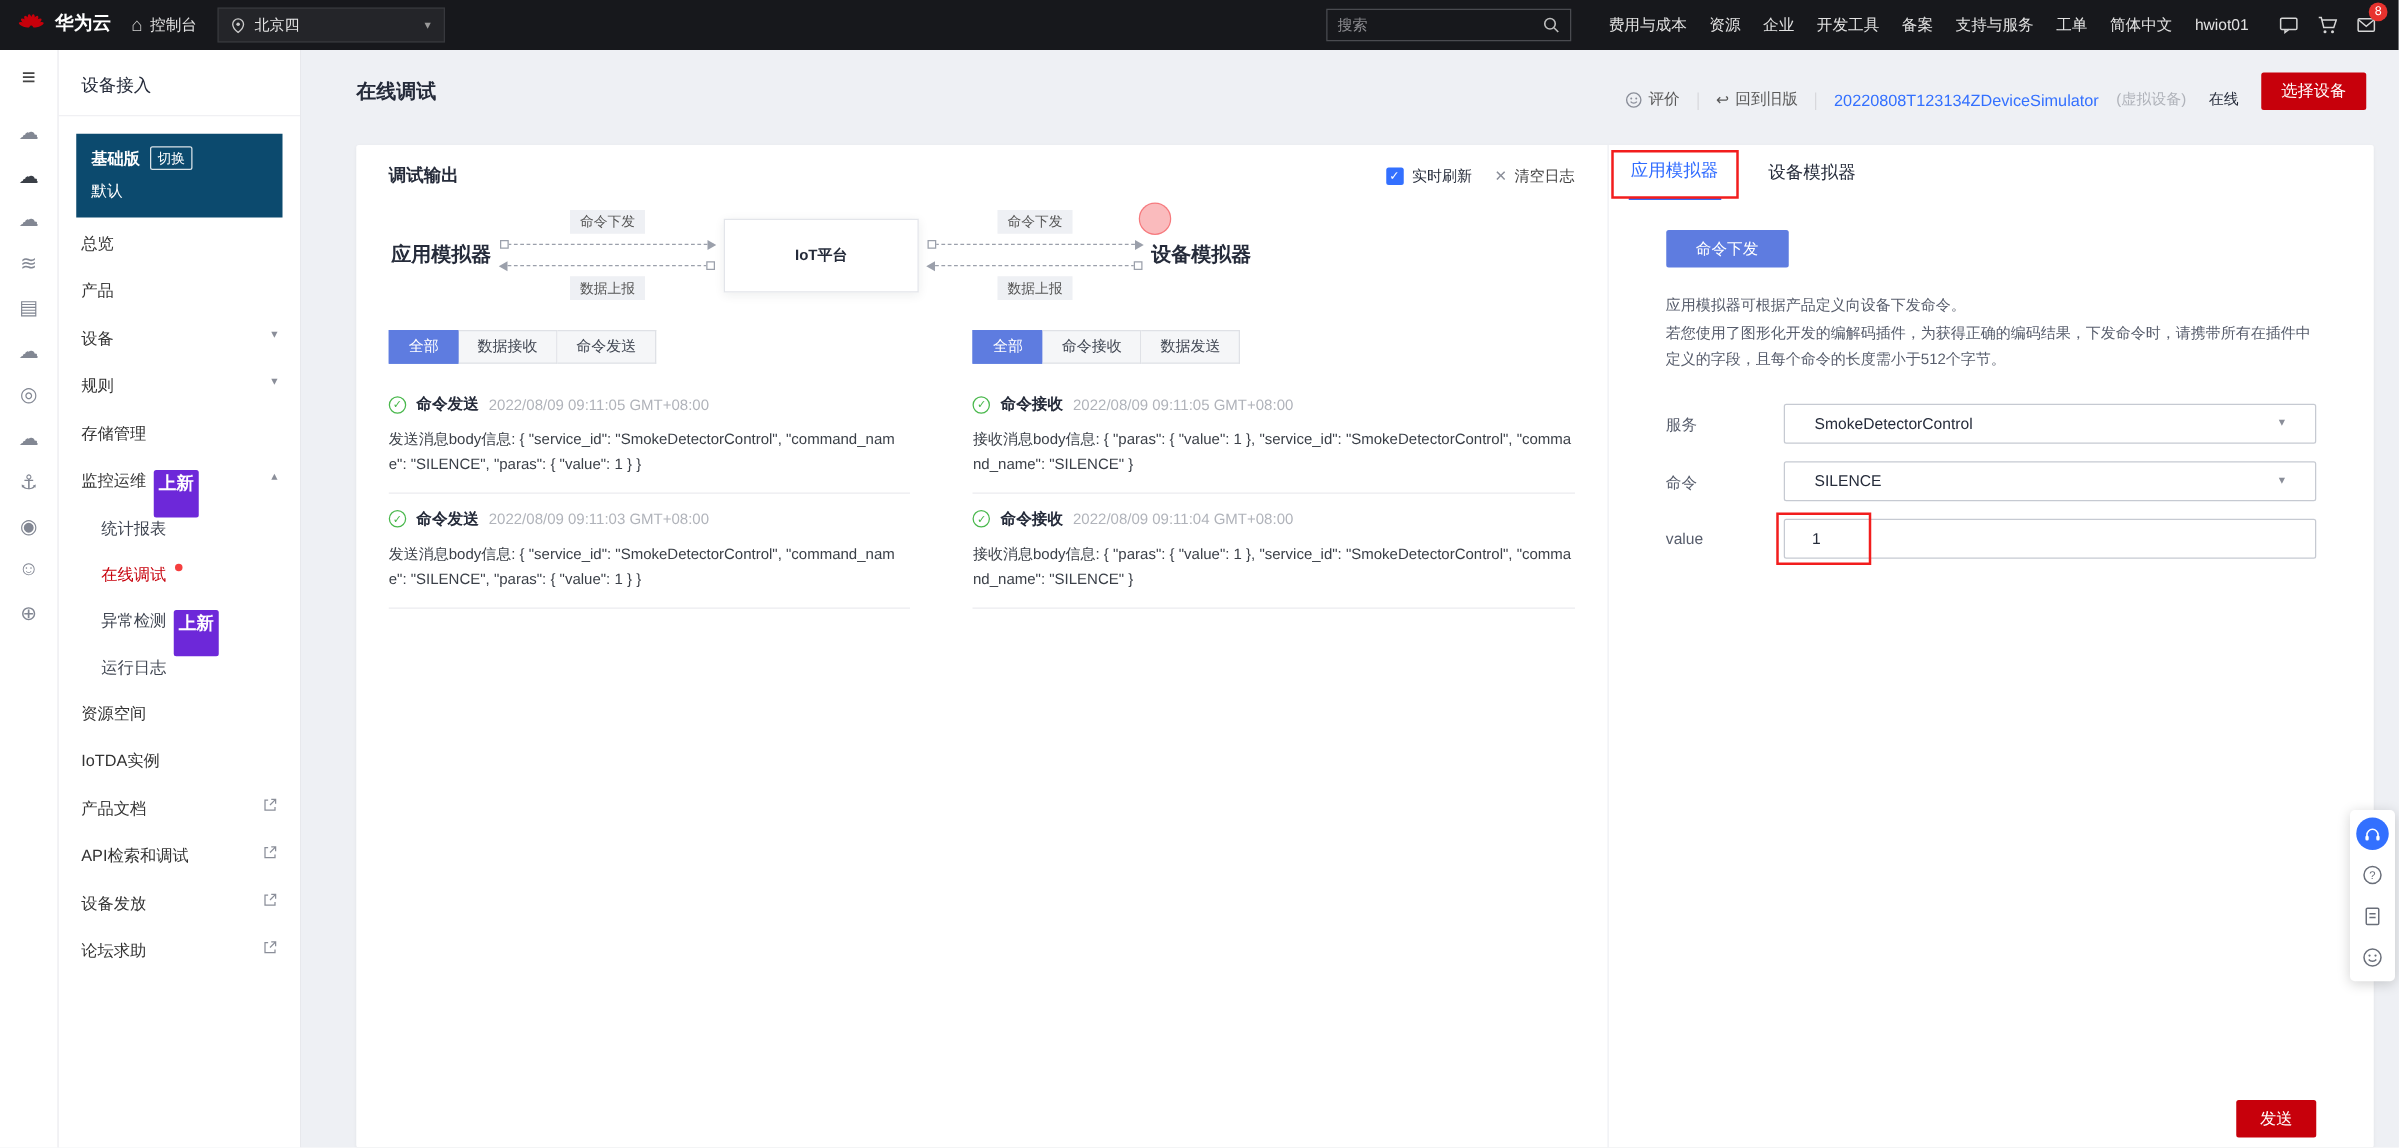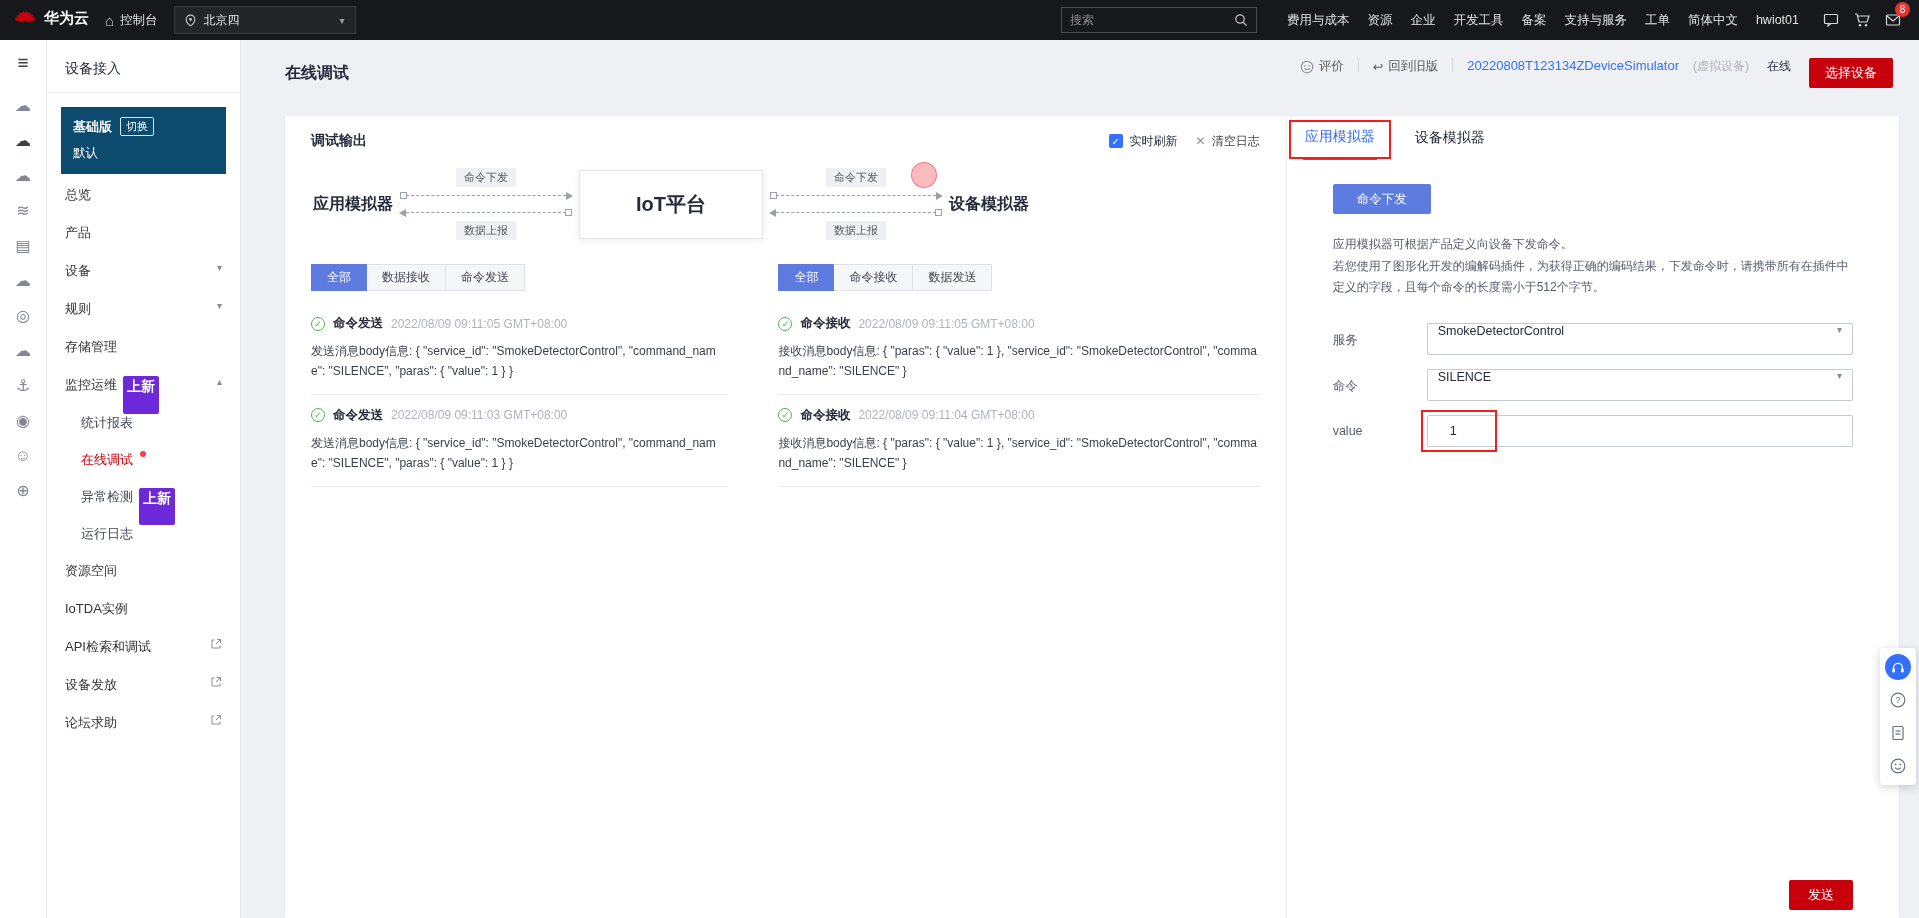--- a/index.html
+++ b/index.html
@@ -44,21 +44,21 @@
   .sub-item { padding-left:34px; height:37px; color:#404652; }
   .sub-item.active { color:#c7000b; }
   .new-badge { margin-left:6px; background:#6d28d9; color:#fff; font-size:14px; padding:1px 4px; border-radius:2px; line-height:1.3;font-weight:bold; }
   .red-dot { width:6px; height:6px; border-radius:50%; background:#f53f3f; margin-left:7px; flex-shrink:0; }
   .link-icon { margin-left:auto; display:flex; }
 
   
   .main { flex:1; display:flex; flex-direction:column; min-width:0; background:#eef0f4; }
   .page-header { height:66px; display:flex; align-items:center; padding:0 26px 0 44px; flex-shrink:0; }
   .page-title { font-size:16px; font-weight:bold; }
-  .ph-right { margin-left:auto; display:flex; align-items:flex-start; gap:14px; }
+  .ph-right { margin-left:auto; display:flex; align-items:flex-end; gap:14px; }
   .ph-item { display:flex; align-items:center; gap:5px; color:#595959; cursor:pointer; font-size:12.5px; white-space:nowrap; }
   .vdiv { width:1px; height:14px; background:#d8d8dc; }
   .device-link { color:#3370ff; font-size:13px; cursor:pointer; }
   .device-type { color:#b0b3ba; }
   .device-status { color:#252b3a; margin:0 4px; }
   .select-device-btn { background:#c7000b; color:#fff; border:none; height:30px; padding:0 16px; font-size:13px; cursor:pointer; border-radius:2px; font-family:inherit; }
 
   .content { flex:1; min-height:0; padding:10px 20px 0 44px; }
   .card { background:#fff; height:100%; display:flex; border-radius:2px; box-shadow:0 1px 3px rgba(0,0,0,.05); }
 
@@ -67,21 +67,21 @@
   .debug-head { display:flex; align-items:center; }
   .debug-title { font-size:14px; font-weight:bold; }
   .debug-controls { margin-left:auto; display:flex; align-items:center; gap:18px; }
   .cb-group { display:flex; align-items:center; gap:7px; cursor:pointer; }
   .checkbox { width:14px; height:14px; background:#3370ff; border-radius:2px; color:#fff; font-size:10px; display:flex; align-items:center; justify-content:center; }
   .clear-group { display:flex; align-items:center; gap:6px; color:#444; cursor:pointer; }
   .clear-x { color:#8a8e99; font-size:12px; }
 
   .flow { display:flex; align-items:center; padding:18px 2px 24px; width:96%; position:relative; }
   .flow-node { font-size:16px; font-weight:bold; white-space:nowrap; }
-  .iot-box { border:1px solid #e3e5ea; box-shadow:0 2px 8px rgba(31,35,41,.08); padding:20px 56px; font-size:20px; font-weight:bold; background:#fff; white-space:nowrap; }
+  .iot-box { border:1px solid #e3e5ea; box-shadow:0 2px 8px rgba(31,35,41,.08); padding:20px 56px; font-size:12px; font-weight:bold; background:#fff; white-space:nowrap; }
   .arrow-group { flex:1; max-width:170px; display:flex; flex-direction:column; align-items:center; margin:0 8px; min-width:90px; }
   .flow-chip { background:#eef0f4; color:#555; font-size:11px; padding:2px 8px; white-space:nowrap; }
   .dash { position:relative; align-self:stretch; height:1px; border-top:1px dashed #9ba0ab; margin:8px 0; }
   .dash::before { content:""; position:absolute; width:5px; height:5px; background:#fff; border:1px solid #9ba0ab; top:-4px; }
   .dash.right::before { left:-1px; }
   .dash.right::after { content:""; position:absolute; right:-2px; top:-4px; border-left:7px solid #9ba0ab; border-top:4px solid transparent; border-bottom:4px solid transparent; }
   .dash.left::before { right:-1px; }
   .dash.left::after { content:""; position:absolute; left:-2px; top:-4px; border-right:7px solid #9ba0ab; border-top:4px solid transparent; border-bottom:4px solid transparent; }
   .click-annotation { position:absolute; width:26px; height:26px; border-radius:50%; background:rgba(242,86,91,.40); border:1px solid rgba(242,86,91,.65); left:600px; top:12px; pointer-events:none; }
 
@@ -105,21 +105,21 @@
   .sim-tabs { display:flex; gap:36px; padding:0 16px; height:44px; align-items:stretch; flex-shrink:0; }
   .sim-tab { display:flex; align-items:center; font-size:14px; color:#252b3a; cursor:pointer; position:relative; padding:0 2px; }
   .sim-tab.active { color:#2f6bff; border-bottom:2px solid #2f6bff; }
   .tab-annotation { position:absolute; left:-14px; right:-14px; top:4px; bottom:-1px; border:2px solid #f21d1d; pointer-events:none; }
   .sim-body { padding:24px 46px 6px; display:flex; flex-direction:column; flex:1; min-height:0; }
   .cmd-btn { width:98px; height:30px; background:#5e7ce0; color:#fff; border:none; font-size:12.5px; cursor:pointer; font-family:inherit; border-radius:2px; }
   .sim-desc { margin-top:20px; color:#575d6c; line-height:1.8; font-size:12px; }
   .form { margin-top:24px; }
   .form-row { display:flex; margin-bottom:14px; }
   .form-row label { width:94px; padding-top:9px; color:#575d6c; font-size:12.5px; flex-shrink:0; }
-  .control { flex:1; height:32px; border:1px solid #c6cad2; border-radius:2px; background:#fff; display:flex; align-items:flex-start; justify-content:space-between; padding:0 10px; font-size:12.5px; color:#252b3a; cursor:pointer; min-width:0; }
+  .control { flex:1; height:32px; border:1px solid #c6cad2; border-radius:2px; background:#fff; display:flex; align-items:center; justify-content:space-between; padding:0 24px; font-size:12.5px; color:#252b3a; cursor:pointer; min-width:0; }
   .control .caret { color:#8a8e99; font-size:10px; }
   .input-wrap { flex:1; position:relative; min-width:0; }
   .text-input { width:100%; height:32px; border:1px solid #c6cad2; border-radius:2px; padding:0 22px; font-size:12.5px; color:#252b3a; outline:none; font-family:inherit; background:#fff; }
   .value-annotation { position:absolute; left:-6px; top:-5px; width:76px; height:42px; border:2px solid #f21d1d; pointer-events:none; }
   .send-btn { margin-top:auto; align-self:flex-end; min-width:64px; height:30px; background:#c7000b; color:#fff; border:none; font-size:13px; cursor:pointer; font-family:inherit; border-radius:2px; margin-bottom:2px; }
 
   
   .float-bar { position:fixed; right:3px; top:648px; width:36px; background:#fff; border-radius:4px; box-shadow:0 2px 10px rgba(0,0,0,.18); display:flex; flex-direction:column; align-items:center; padding:6px 0; gap:7px; z-index:50; }
   .float-icon { width:26px; height:26px; display:flex; align-items:center; justify-content:center; color:#6a6f7a; cursor:pointer; }
   .float-icon.primary { color:#fff; background:#3370ff; border-radius:50%; }
@@ -272,20 +272,28 @@
     </div>
 
     <div class="side-item">
       <span>资源空间</span>
     </div>
     <div class="side-item">
       <span>IoTDA实例</span>
     </div>
 
     <div class="side-item">
+      <span>产品文档</span>
+      <span class="link-icon">
+        <svg width="12" height="12" viewBox="0 0 12 12">
+            <path d="M4.5 2H2v8h8V7.5M7 1.5h3.5V5M10.5 1.5L6 6" fill="none" stroke="#8a8e99"></path>
+          </svg>
+      </span>
+    </div>
+    <div class="side-item">
       <span>API检索和调试</span>
       <span class="link-icon">
         <svg width="12" height="12" viewBox="0 0 12 12">
             <path d="M4.5 2H2v8h8V7.5M7 1.5h3.5V5M10.5 1.5L6 6" fill="none" stroke="#8a8e99"></path>
           </svg>
       </span>
     </div>
     <div class="side-item">
       <span>设备发放</span>
       <span class="link-icon">

